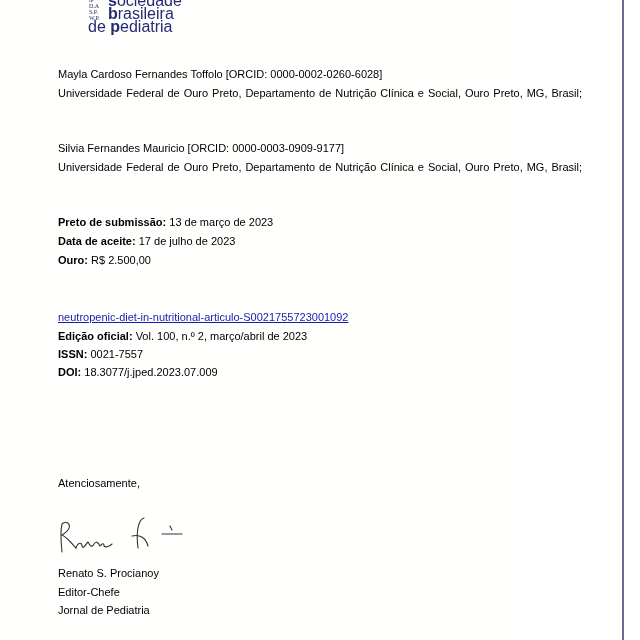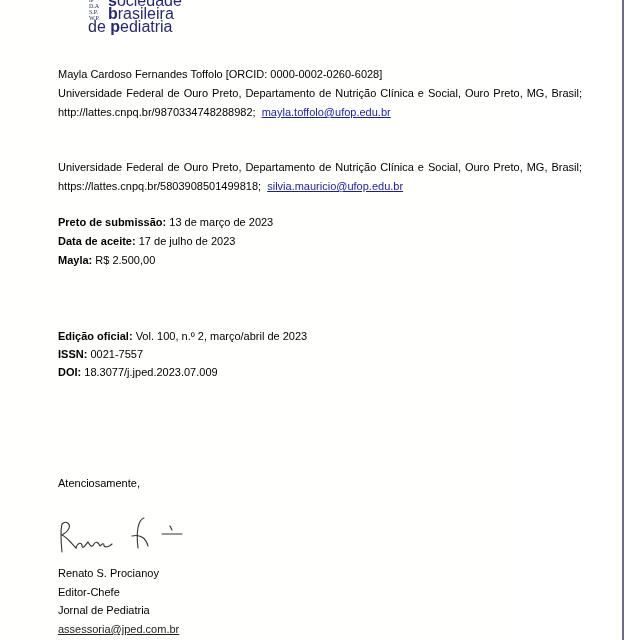--- a/index.html
+++ b/index.html
@@ -36,42 +36,38 @@
     </svg>
     <div class="logo-text">
       <div><b>s</b><span>ociedade</span></div>
       <div><b>b</b><span>rasileira</span></div>
       <div class="l3"><span>de </span><b>p</b><span>ediatria</span></div>
     </div>
   </div>
 
   <div class="line" style="top:67px">Mayla Cardoso Fernandes Toffolo [ORCID: 0000-0002-0260-6028]</div>
   <div class="line just" style="top:86px">Universidade Federal de Ouro Preto, Departamento de Nutrição Clínica e Social, Ouro Preto, MG, Brasil;</div>
-  <div class="line" style="top:105px">
-    <span>http://lattes.cnpq.br/9870334748288982;</span>&nbsp;
-    <span class="link">mayla.toffolo@ufop.edu.br</span>
-  </div>
 
+  <div class="line" style="top:141px">Silvia Fernandes Mauricio [ORCID: 0000-0003-0909-9177]</div>
   <div class="line just" style="top:160px">Universidade Federal de Ouro Preto, Departamento de Nutrição Clínica e Social, Ouro Preto, MG, Brasil;</div>
-  <div class="line" style="top:179px">
-    <span>https://lattes.cnpq.br/5803908501499818;</span>&nbsp;
-    <span class="link">silvia.mauricio@ufop.edu.br</span>
-  </div>
 
   <div class="line" style="top:215px">
     <span class="bold">Preto de submissão:</span>
     <span>13 de março de 2023</span>
   </div>
   <div class="line" style="top:234px">
     <span class="bold">Data de aceite:</span>
     <span>17 de julho de 2023</span>
   </div>
   <div class="line" style="top:253px">
-    <span class="bold">Mayla:</span>
+    <span class="bold">Ouro:</span>
     <span>R$ 2.500,00</span>
+  </div>
+  <div class="line" style="top:310px">
+    <span class="link">neutropenic-diet-in-nutritional-articulo-S0021755723001092</span>
   </div>
   <div class="line" style="top:329px">
     <span class="bold">Edição oficial:</span>
     <span>Vol. 100, n.º 2, março/abril de 2023</span>
   </div>
   <div class="line" style="top:347px">
     <span class="bold">ISSN:</span>
     <span>0021-7557</span>
   </div>
   <div class="line" style="top:365px">
@@ -88,17 +84,14 @@
       <path d="M86 10 C80 12 78 24 80 40"></path>
       <path d="M74 28 C82 26 88 30 90 38"></path>
       <path d="M104 26 L124 26"></path>
       <path d="M112 18 L114 22"></path>
     </g>
   </svg>
 
   <div class="line" style="top:566px">Renato S. Procianoy</div>
   <div class="line" style="top:585px">Editor-Chefe</div>
   <div class="line" style="top:603px">Jornal de Pediatria</div>
-  <div class="line" style="top:622px">
-    <span class="dark-link">assessoria@jped.com.br</span>
-  </div>
 </div>
 <div class="page-edge"></div>
 
 </body></html>

